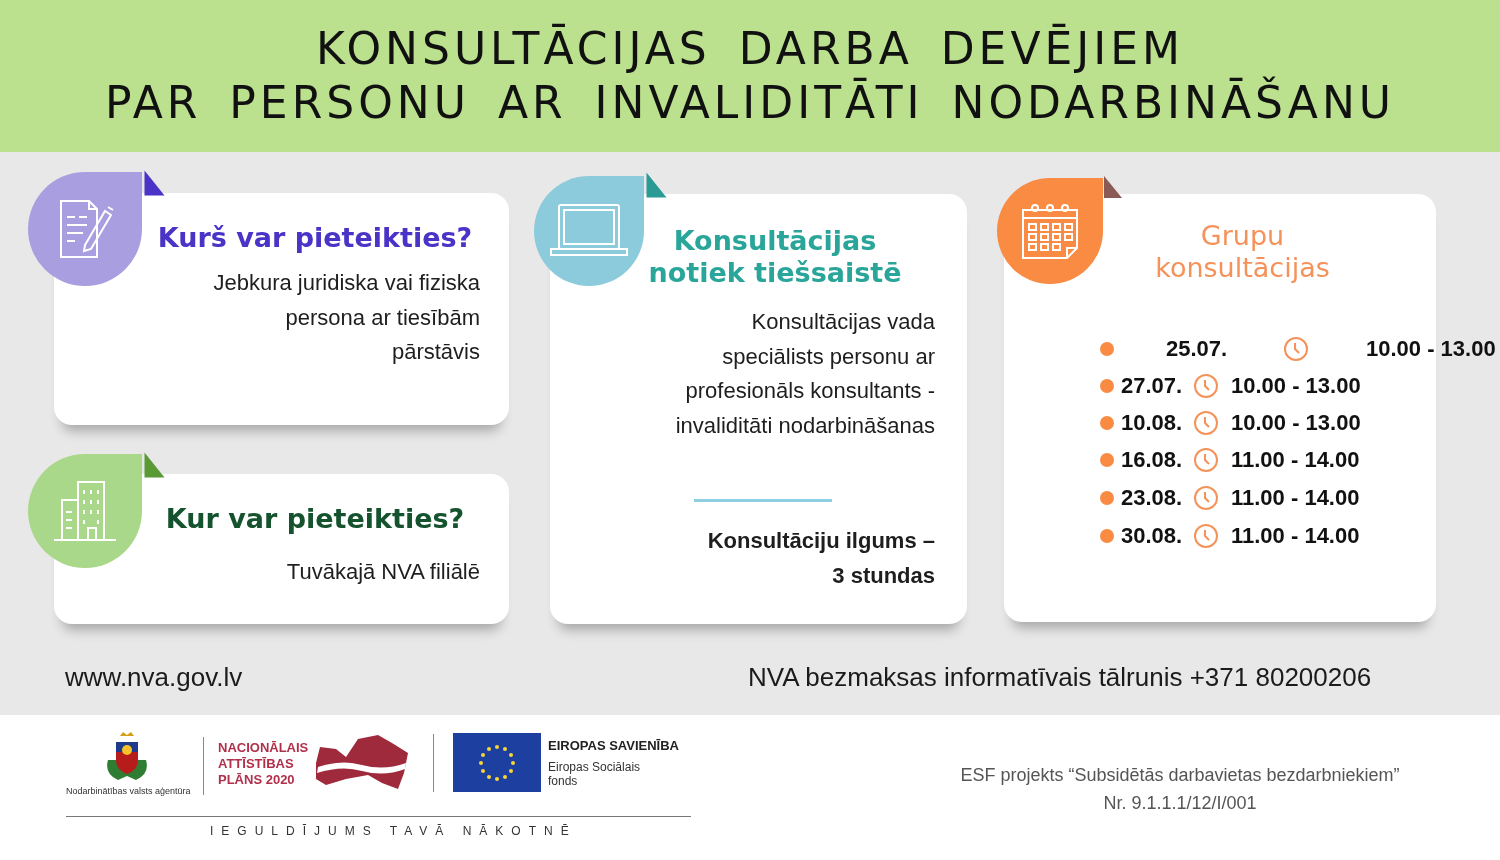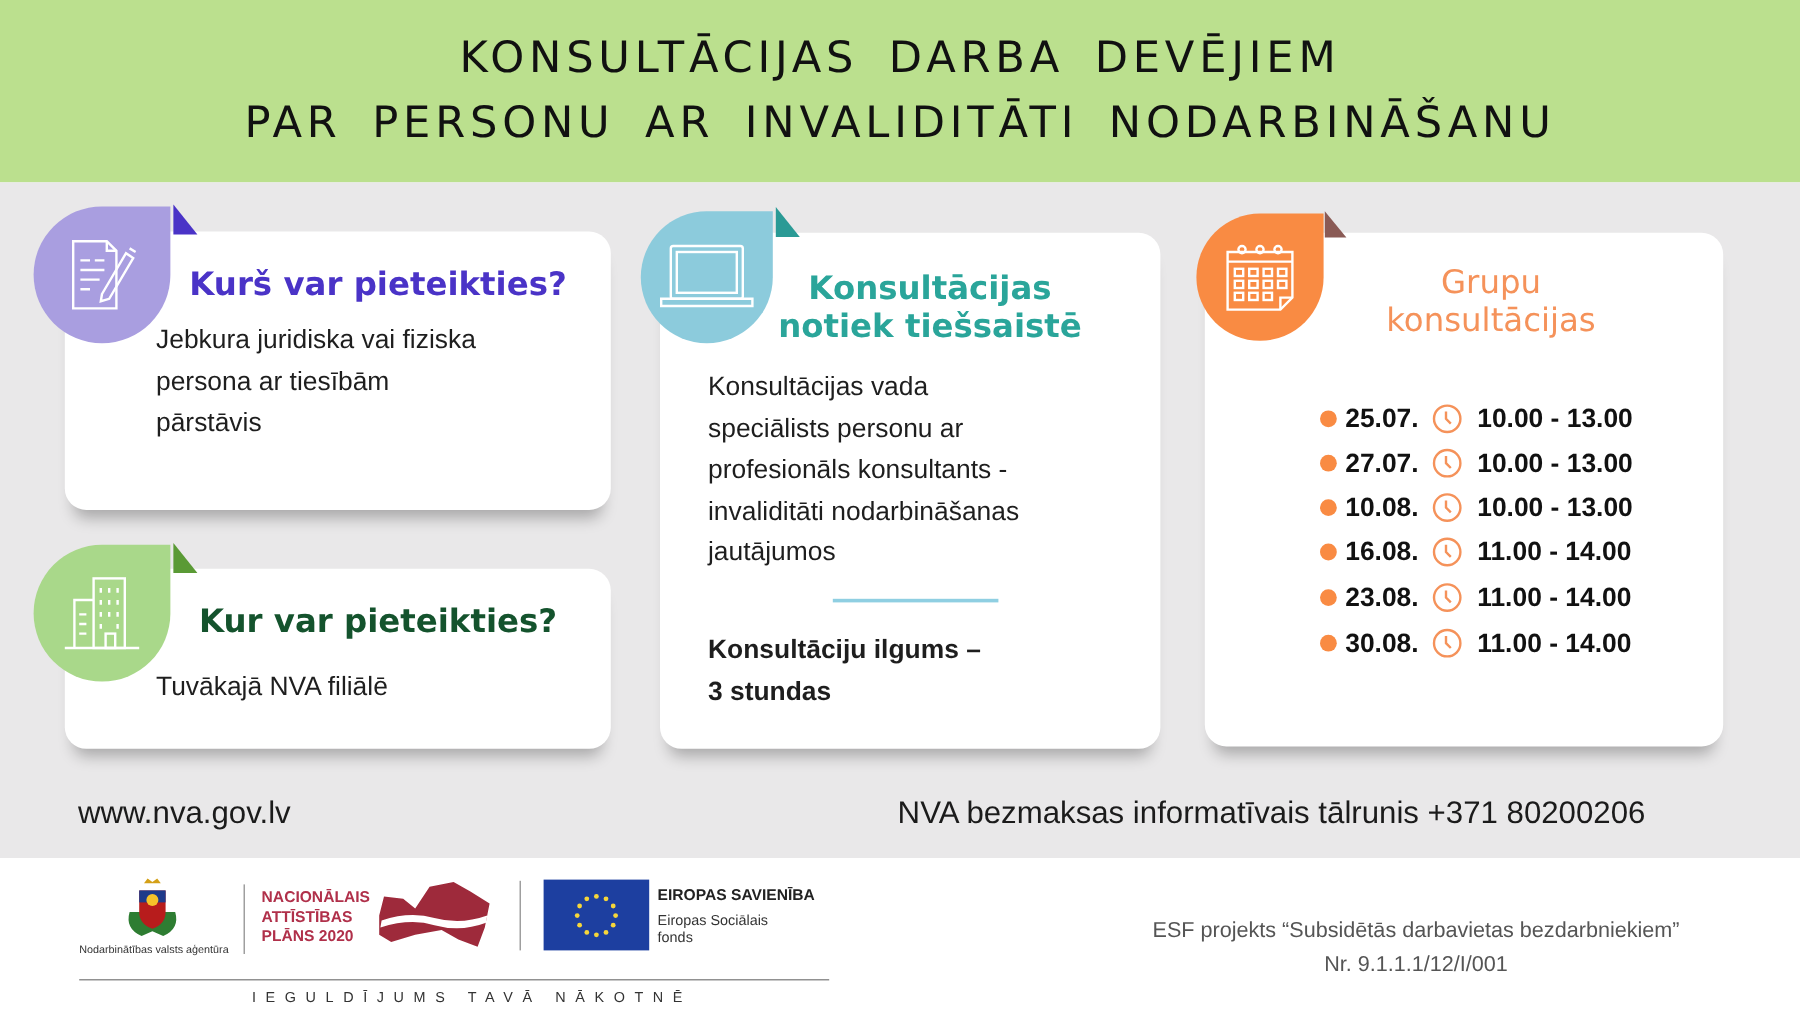--- a/index.html
+++ b/index.html
@@ -6,21 +6,21 @@
   html, body { width: 1500px; height: 860px; overflow: hidden; background: #fff; }
   body { font-family: "Liberation Sans", sans-serif; position: relative; }
 
   .header {
     position: absolute; left: 0; top: 0; width: 1500px; height: 152px;
     background: #bbe08e;
     display: flex; flex-direction: column; align-items: center; justify-content: center;
   }
   .header .line {
     font-family: "DejaVu Sans", sans-serif;
-    font-size: 36px; letter-spacing: 4px; color: #111; line-height: 54px;
+    font-size: 44px; letter-spacing: 4px; color: #111; line-height: 54px;
     font-weight: normal; word-spacing: 10px;
   }
 
   .main {
     position: absolute; left: 0; top: 152px; width: 1500px; height: 563px;
     background: #e9e8e9;
   }
 
   .card {
     position: absolute; background: #fff; border-radius: 18px;
@@ -32,21 +32,21 @@
   }
   .fold {
     position: absolute; width: 0; height: 0;
     border-style: solid;
   }
   .card-title {
     position: absolute; text-align: center;
     font-family: "DejaVu Sans", sans-serif; font-weight: bold;
   }
   .card-body {
-    position: absolute; text-align: left; color: #1e1e1e;
+    position: absolute; text-align: right; color: #1e1e1e;
     font-family: "Liberation Sans", sans-serif; font-size: 22px; line-height: 34.5px;
   }
 
   .schedule-row {
     position: absolute; left: 1100px; display: flex; align-items: center;
     font-family: "Liberation Sans", sans-serif; font-weight: bold; font-size: 22px; color: #111;
   }
   .dot { width: 14px; height: 14px; border-radius: 50%; background: #f98b43; margin-right: 7px; }
   .date { width: 72px; }
   .clock { width: 26px; height: 26px; margin: 0 12px 0 0; }
@@ -139,21 +139,20 @@
 </div>
 <div class="card-title" style="left:620px;top:225px;width:310px;font-size:27px;color:#2aa59a;line-height:32px;">
   <div>Konsultācijas</div>
   <div>notiek tiešsaistē</div>
 </div>
 <div class="card-body" style="left:590px;top:305px;width:345px;">
   <div>Konsultācijas vada</div>
   <div>speciālists personu ar</div>
   <div>profesionāls konsultants -</div>
   <div>invaliditāti nodarbināšanas</div>
-  <div>jautājumos</div>
 </div>
 <div class="divider-teal"></div>
 <div class="card-body" style="left:590px;top:524px;width:345px;font-weight:bold;">
   <div>Konsultāciju ilgums –</div>
   <div>3 stundas</div>
 </div>
 
 <div class="card" style="left:1004px;top:194px;width:432px;height:428px;"></div>
 <div class="fold" style="left:1102px;top:178px;border-width:18px 22px 0 0;border-color:transparent #8a5a55 transparent transparent;transform:rotate(90deg);"></div>
 <div class="badge" style="left:997px;top:178px;width:106px;height:106px;background:#f98b43;">
@@ -175,21 +174,21 @@
     <rect x="10" y="44" width="7" height="6"></rect>
       <rect x="22" y="44" width="7" height="6"></rect>
       <rect x="34" y="44" width="7" height="6"></rect>
   </svg>
 </div>
 <div class="card-title" style="left:1090px;top:220px;width:305px;font-size:27px;color:#f5925a;line-height:32px;font-weight:normal;">
   <div>Grupu</div>
   <div>konsultācijas</div>
 </div>
 
-<div class="schedule-row" style="top:336px;">
+<div class="schedule-row" style="top:336px;gap:45px;">
   <span class="dot"></span>
   <span class="date">25.07.</span>
   <svg class="clock" viewBox="0 0 26 26" fill="none" stroke="#f5925a" stroke-width="2">
       <circle cx="13" cy="13" r="11"></circle>
       <path d="M12 7 V13 L16 17"></path>
     </svg>
   <span>10.00 - 13.00</span>
 </div>
 <div class="schedule-row" style="top:373px;">
   <span class="dot"></span>

